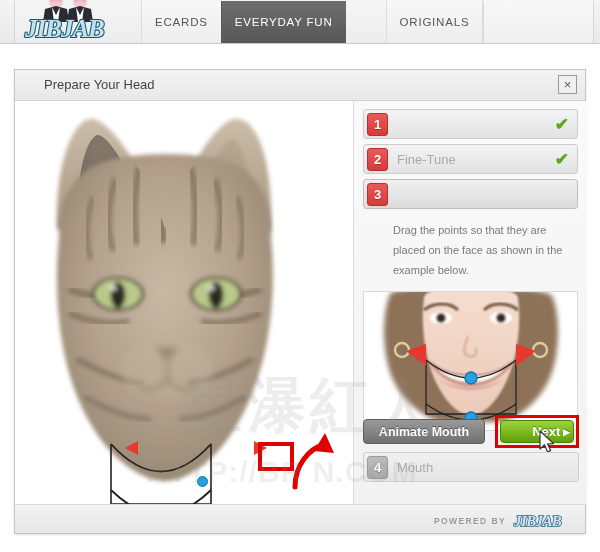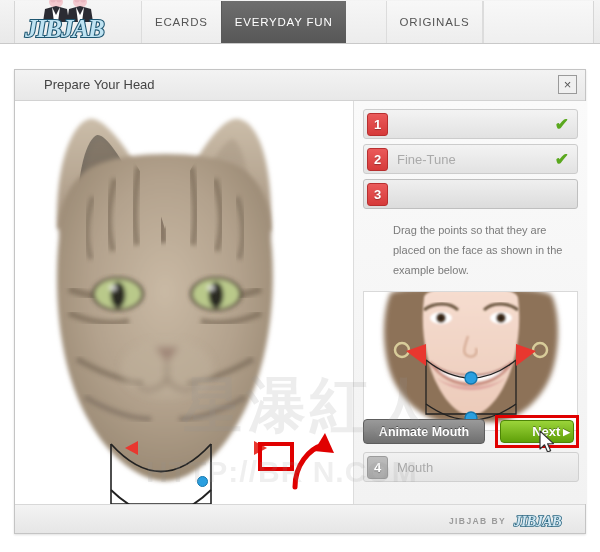--- a/index.html
+++ b/index.html
@@ -464,21 +464,21 @@
           <div class="badge dim">
             <span>4</span>
           </div>
           <div class="step-label">Mouth</div>
         </div>
       </div>
     </div>
 
     <div id="panel-foot">
       <div id="powered">
-        <span id="powered-text">JIBJAB BY</span>
+        <span id="powered-text">POWERED BY</span>
         <svg width="60" height="17" viewBox="0 0 60 17">
           <text x="1" y="14" font-family="'Liberation Serif', serif" font-size="15" font-weight="bold" font-style="italic" fill="#cfe7f3" stroke="#2b6782" stroke-width="1.6" paint-order="stroke" letter-spacing="-0.6">JIBJAB</text>
         </svg>
       </div>
     </div>
   </div>
 
   <div id="watermark">
     <div id="wm-cjk">星瀑紅人</div>
     <div id="wm-url">HTTP://BR   N.COM</div>

